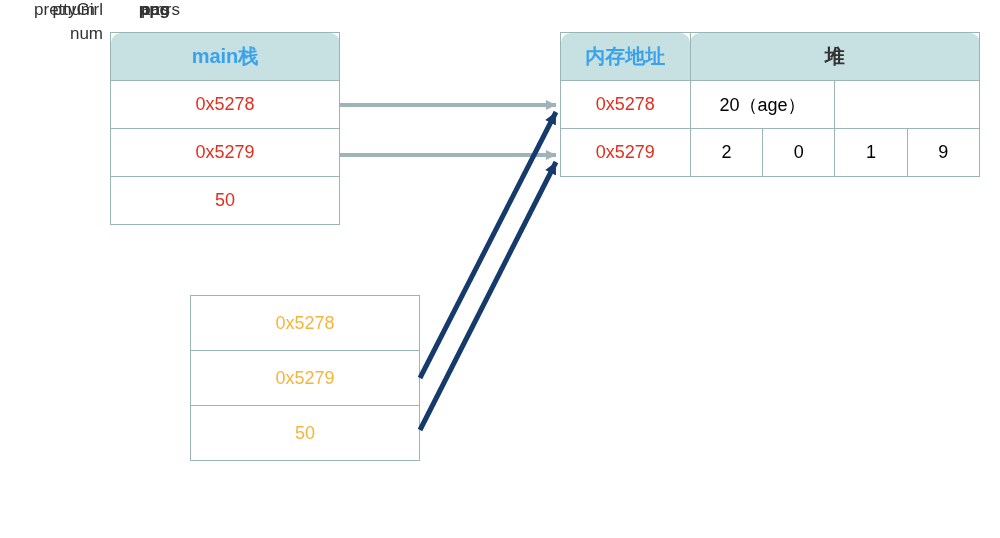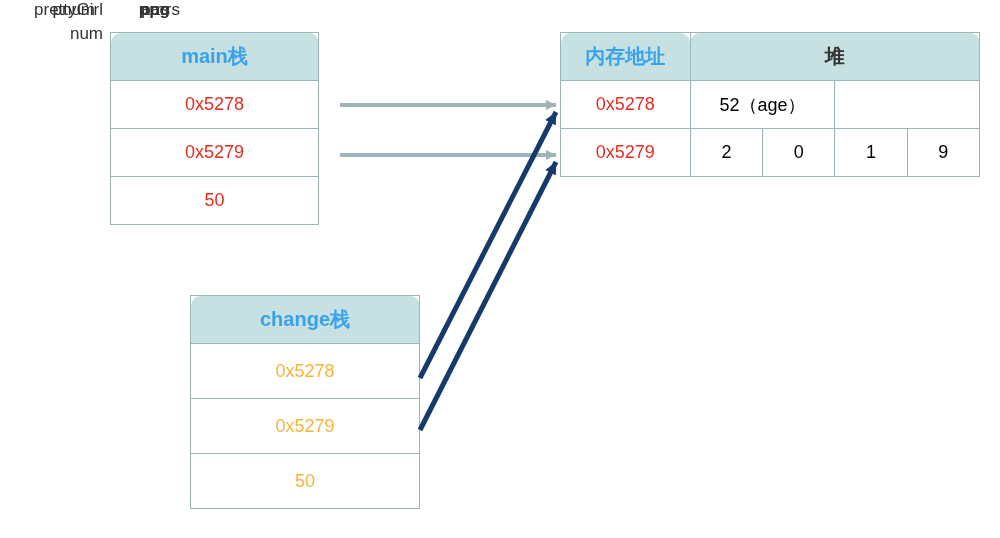--- a/index.html
+++ b/index.html
@@ -54,21 +54,21 @@
 </style>
 </head>
 <body>
 
 <div class="canvas">
 
   <div class="label" style="left:8px; top:96; width:95px;">prettyGirl</div>
   <div class="label" style="left:0; top:146; width:95px;">pnum</div>
   <div class="label" style="left:8px; top:196; width:95px;margin-top:24px;">num</div>
 
-  <table class="tbl" style="left:110px; top:32px; width:209px;">
+  <table class="tbl" style="left:110px; top:32px; width:230px;">
     <tbody>
         <tr>
           <td class="hdr" style="border-top-left-radius:10px;border-top-right-radius:10px;"><span class="hdr-blue">main栈</span></td>
         </tr>
     <tr>
           <td><span class="val-red">0x5278</span></td>
         </tr>
     <tr>
           <td><span class="val-red">0x5279</span></td>
         </tr>
@@ -77,44 +77,41 @@
         </tr>
   </tbody>
     </table>
 
   <div class="label" style="left:90px; top:367; width:80px;font-weight:bold;">ppg</div>
   <div class="label" style="left:100px; top:422; width:80px;">parrs</div>
   <div class="label" style="left:90px; top:477; width:80px;">arrs</div>
 
   <table class="tbl" style="left:190px; top:295px; width:230px;">
     <tbody>
-        <tr>
-          <td class="hdr" style="border-top-left-radius:10px;border-top-right-radius:10px;"><span class="hdr-blue">change栈</span></td>
-        </tr>
     <tr>
           <td style="height:55px;"><span class="val-orange">0x5278</span></td>
         </tr>
     <tr>
           <td style="height:55px;"><span class="val-orange">0x5279</span></td>
         </tr>
     <tr>
           <td style="height:55px;"><span class="val-orange">50</span></td>
         </tr>
   </tbody>
     </table>
 
   <table class="tbl" style="left:560px; top:32px; width:420px;padding-left:40px;">
     <tbody>
         <tr>
       <td class="hdr" style="width:130px;border-top-left-radius:10px;"><span class="hdr-blue">内存地址</span></td>
       <td class="hdr" colspan="4" style="border-top-right-radius:10px;"><span class="hdr-black">堆</span></td>
     </tr>
     <tr>
       <td><span class="val-red">0x5278</span></td>
-      <td colspan="2" style="width:145px;"><span class="val-black">52（age）</span></td>
+      <td colspan="2" style="width:145px;"><span class="val-black">20（age）</span></td>
       <td colspan="2" style="width:145px;"><span class="val-black"></span></td>
     </tr>
     <tr>
       <td><span class="val-red">0x5279</span></td>
       <td style="width:72px;"><span class="val-black">2</span></td>
       <td style="width:72px;"><span class="val-black">0</span></td>
       <td style="width:72px;"><span class="val-black">1</span></td>
       <td style="width:72px;"><span class="val-black">9</span></td>
     </tr>
   </tbody>

